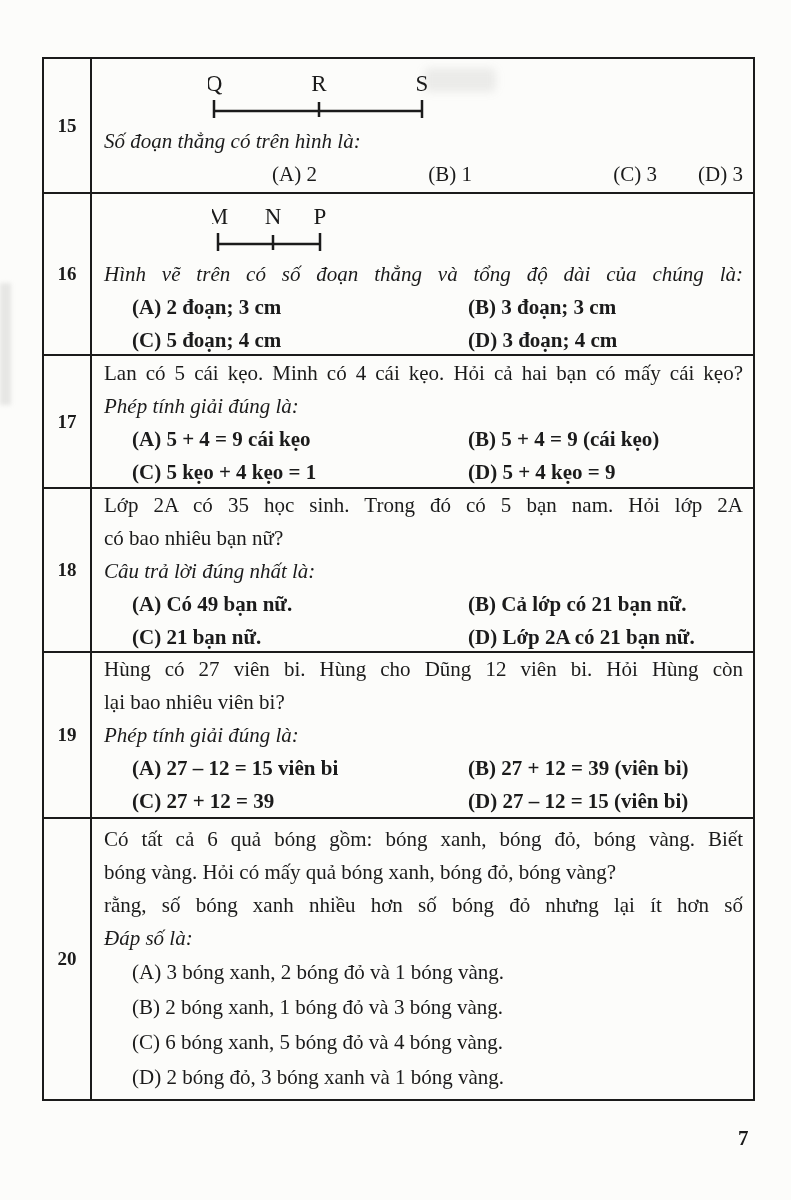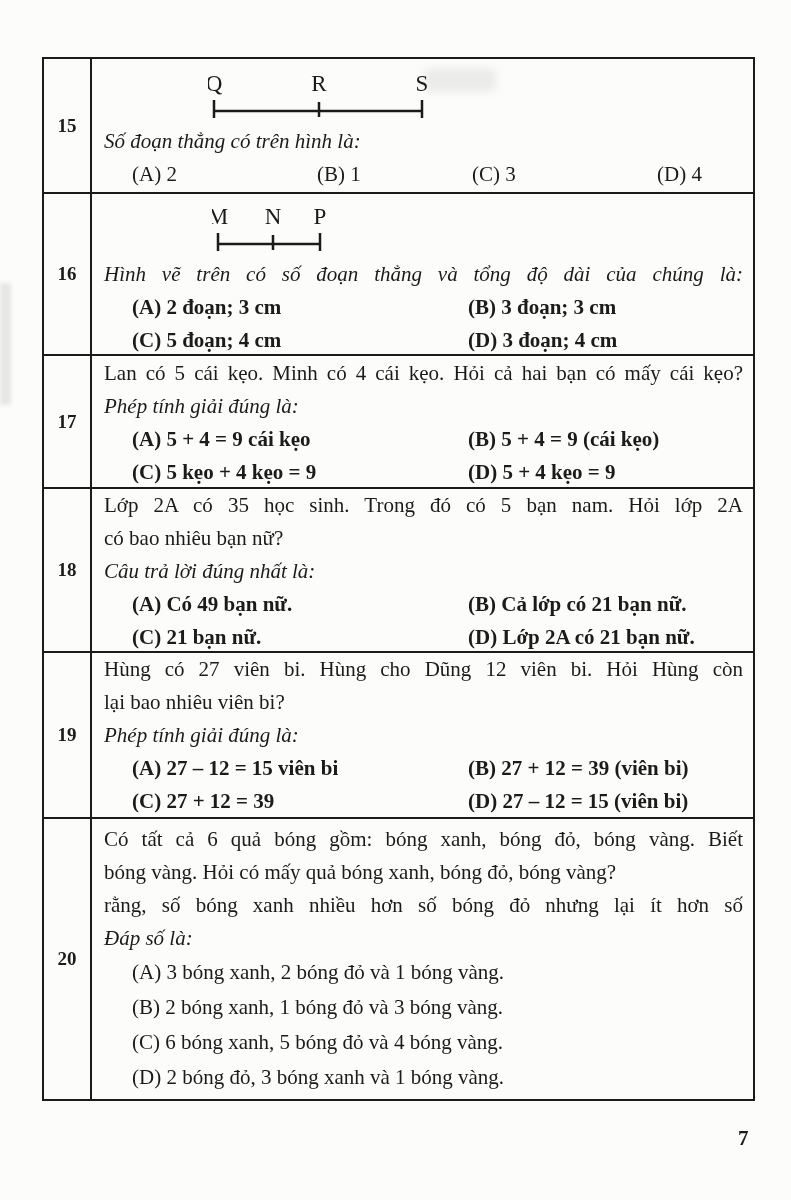--- a/index.html
+++ b/index.html
@@ -35,21 +35,21 @@
     flex:1;min-width:0;padding:0 10px 0 12px;
     font-size:21px;line-height:33px;box-sizing:border-box;
   }
   .bline{white-space:nowrap;}
   .just{white-space:normal;text-align:justify;text-align-last:justify;}
   .stem{font-style:italic;}
   .stem.just{text-align:justify;text-align-last:justify;}
   .diagram{display:block;}
   .diagram text{font-family:"Liberation Serif","DejaVu Serif",serif;font-size:23px;fill:#1b1b1b;}
   .diagram line{stroke:#1b1b1b;stroke-width:2.5;}
-  .opts4{display:grid;grid-template-columns:185px 155px 185px 1fr;padding-left:28px;}
+  .opts4{display:grid;grid-template-columns:185px 155px 185px 1fr;padding-left:28px;text-align:right;}
   .opts2{display:grid;grid-template-columns:336px 1fr;padding-left:28px;font-weight:bold;}
   .opts1{padding-left:28px;}
   .opts1 .opt{line-height:35px;}
   .opt{white-space:nowrap;}
   .d15{margin:12px 0 2px 104px;}
   .d16{margin:10px 0 2px 108px;}
   .pad17{padding-top:1px;}
   .pad20{padding-top:4px;}
   .page-num{
     position:absolute;left:738px;top:1126px;
@@ -74,21 +74,21 @@
         <line x1="6" y1="40" x2="214" y2="40"></line>
         <line x1="6" y1="29" x2="6" y2="47"></line>
         <line x1="111" y1="31" x2="111" y2="46"></line>
         <line x1="214" y1="29" x2="214" y2="47"></line>
       </svg>
       <div class="stem">Số đoạn thẳng có trên hình là:</div>
       <div class="opts4">
         <div class="opt">(A) 2</div>
         <div class="opt">(B) 1</div>
         <div class="opt">(C) 3</div>
-        <div class="opt">(D) 4</div>
+        <div class="opt">(D) 3</div>
       </div>
     </div>
   </div>
 
   <div class="qrow" style="height:162px;">
     <div class="qnum">16</div>
     <div class="qcontent">
       <svg class="diagram d16" width="114" height="52" viewBox="0 0 114 52">
         <text x="6" y="20" text-anchor="middle">M</text>
         <text x="61" y="20" text-anchor="middle">N</text>
@@ -109,21 +109,21 @@
   </div>
 
   <div class="qrow" style="height:133px;">
     <div class="qnum">17</div>
     <div class="qcontent pad17">
       <div class="bline just">Lan có 5 cái kẹo. Minh có 4 cái kẹo. Hỏi cả hai bạn có mấy cái kẹo?</div>
       <div class="stem">Phép tính giải đúng là:</div>
       <div class="opts2">
         <div class="opt">(A) 5 + 4 = 9 cái kẹo</div>
         <div class="opt">(B) 5 + 4 = 9 (cái kẹo)</div>
-        <div class="opt">(C) 5 kẹo + 4 kẹo = 9</div>
+        <div class="opt">(C) 5 kẹo + 4 kẹo = 1</div>
         <div class="opt">(D) 5 + 4 kẹo = 9</div>
       </div>
     </div>
   </div>
 
   <div class="qrow" style="height:164px;">
     <div class="qnum">18</div>
     <div class="qcontent">
       <div class="bline just">Lớp 2A có 35 học sinh. Trong đó có 5 bạn nam. Hỏi lớp 2A</div>
       <div class="bline">có bao nhiêu bạn nữ?</div>

